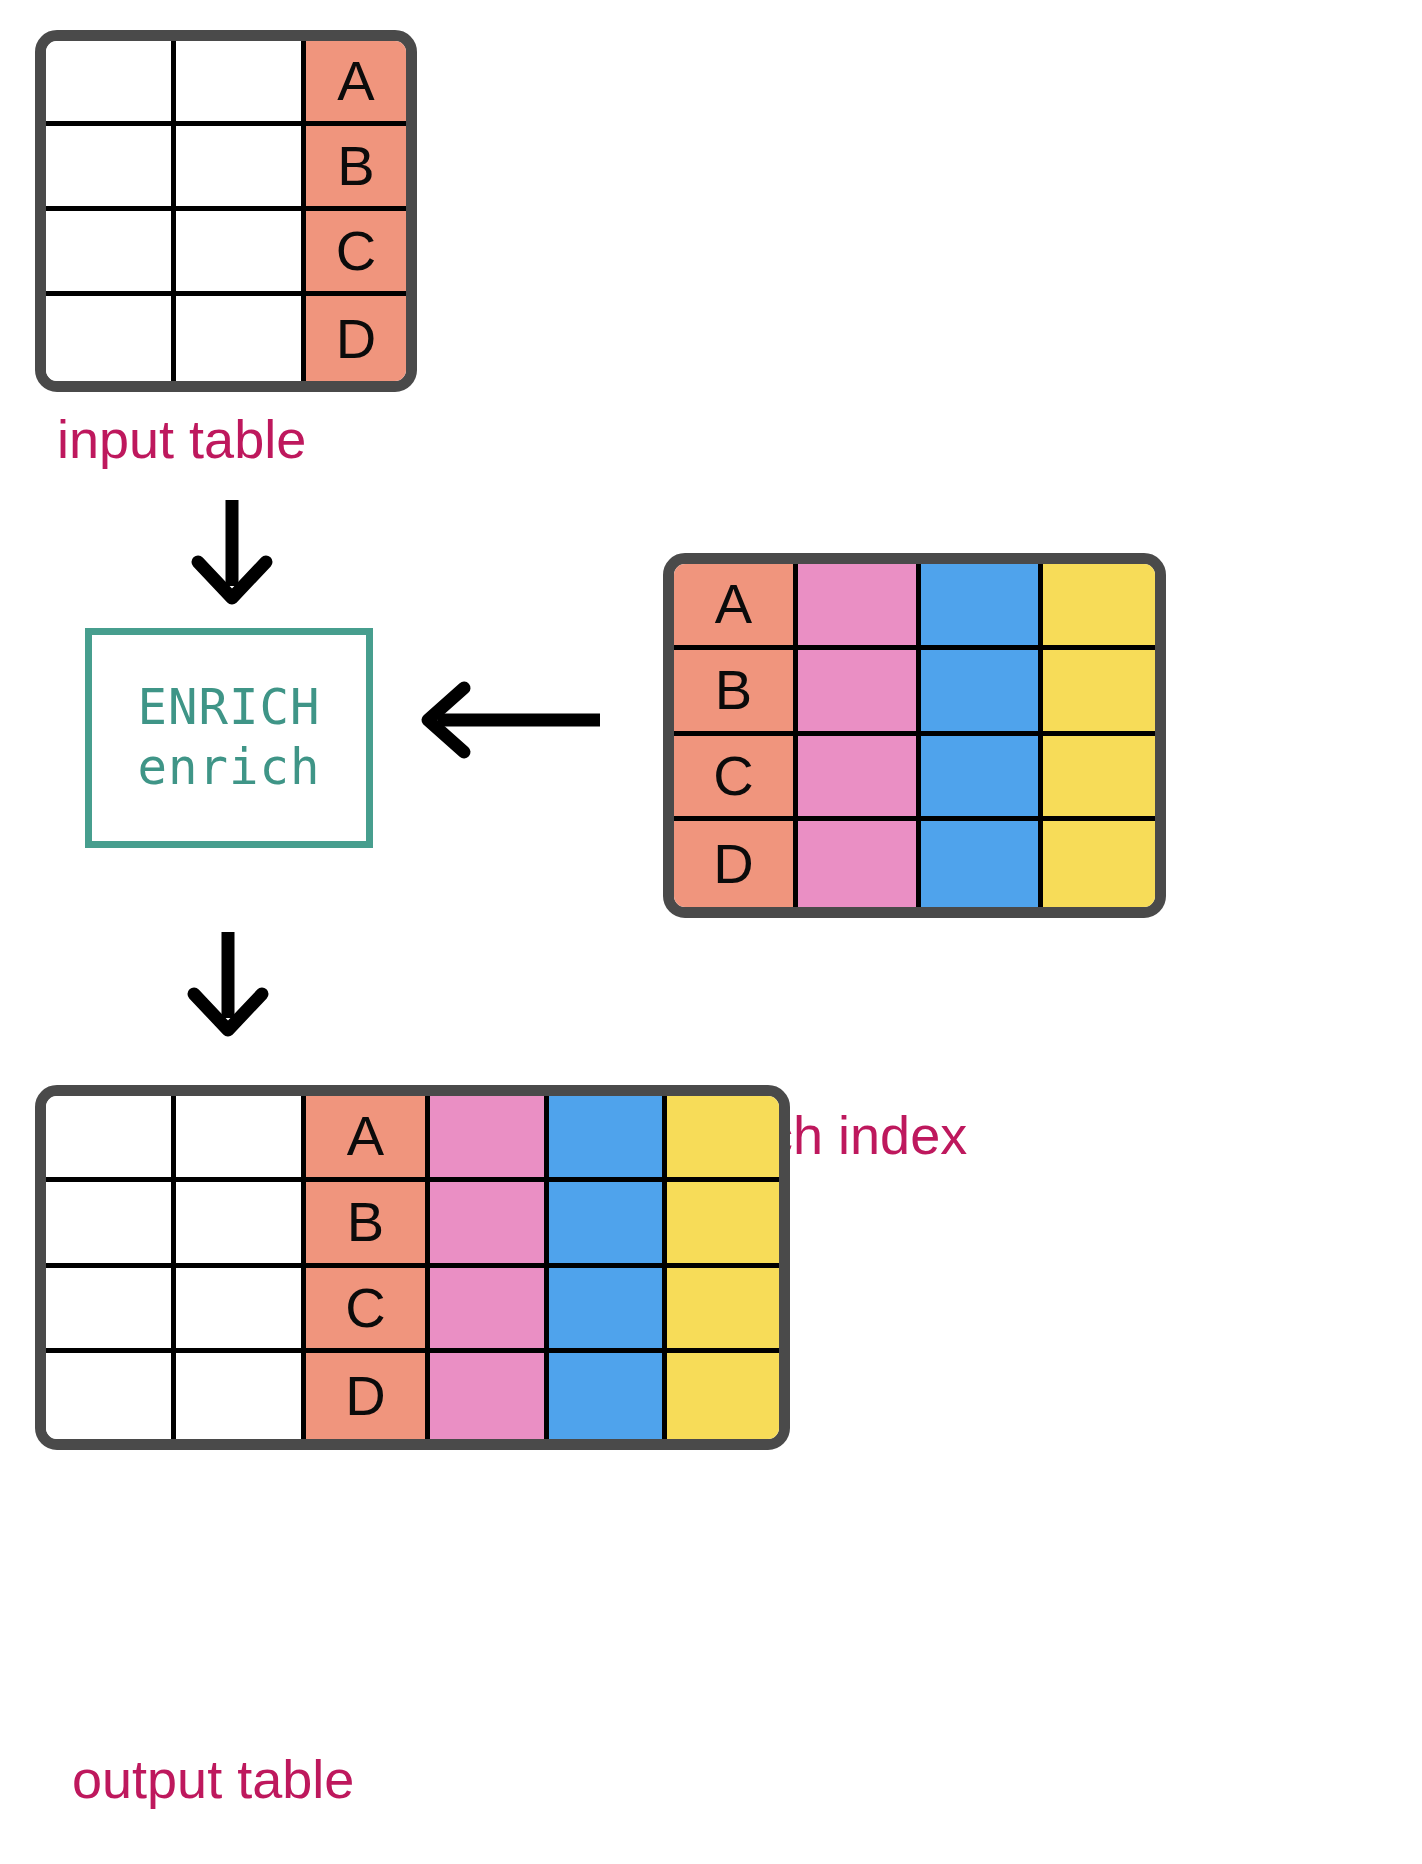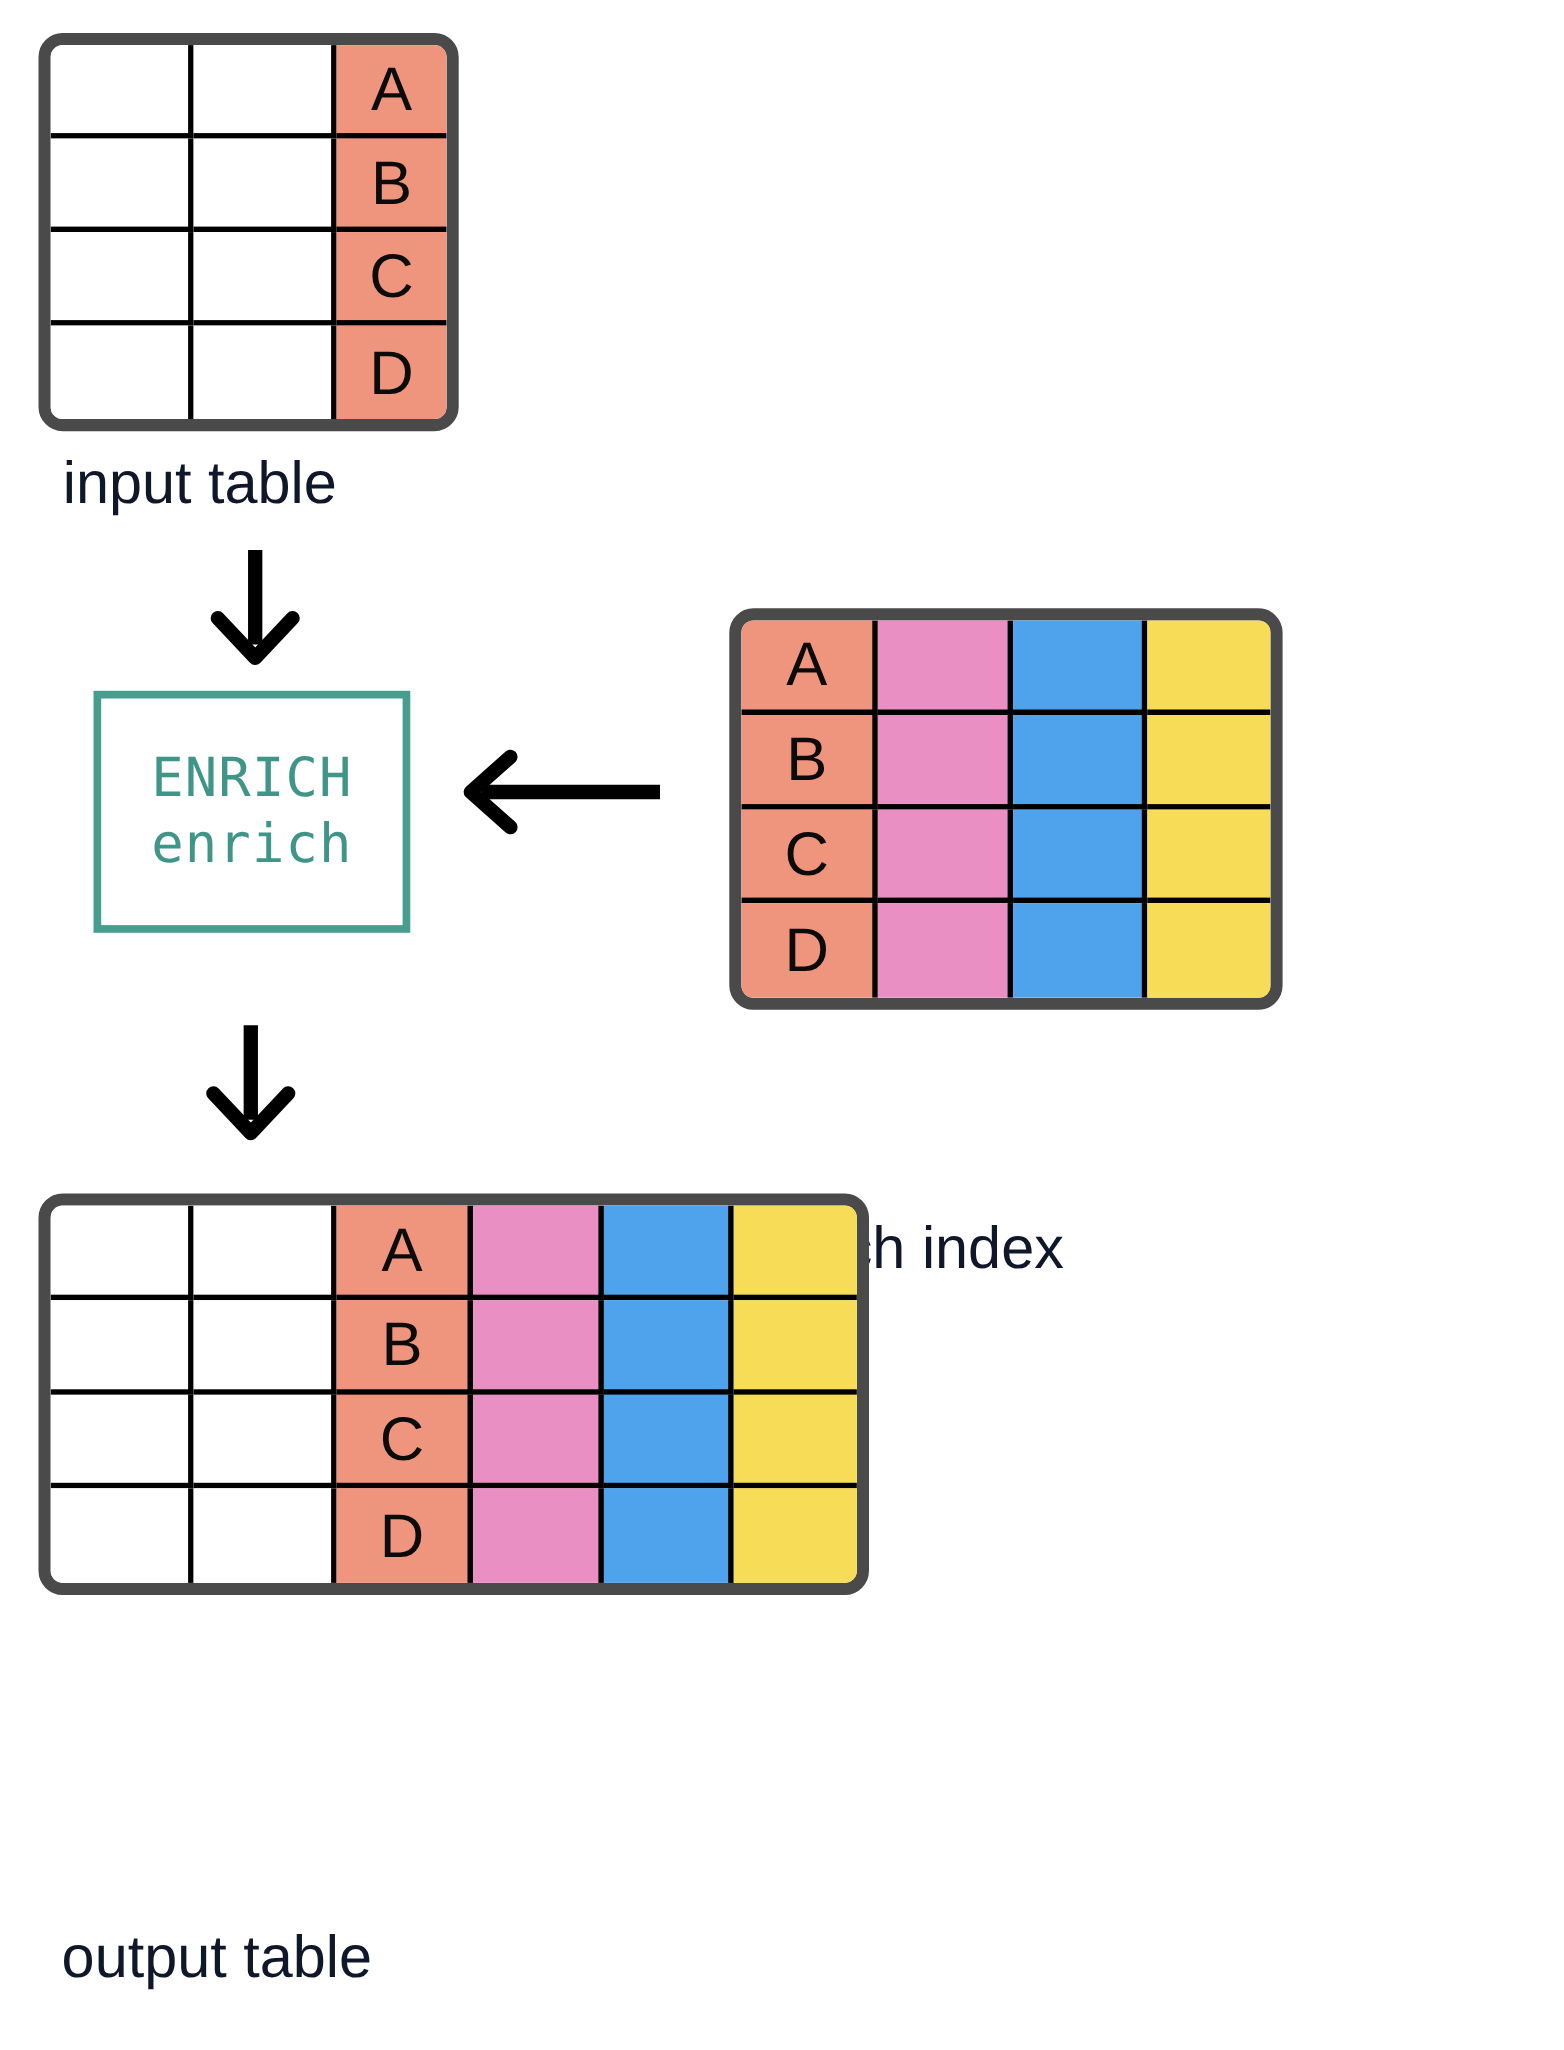--- a/index.html
+++ b/index.html
@@ -36,21 +36,21 @@
     color:#0b0b0b;
     line-height:1;
     min-width:0;
   }
   .trow:last-child .tcell{border-bottom:none;}
   .trow .tcell:last-child{border-right:none;}
 
   
   .caption{
     position:absolute;
-    color:#0f172a;
+    color:#be185d;
     font-size:54px;
     line-height:1;
     white-space:nowrap;
   }
 
   
   .cmdbox{
     position:absolute;
     box-sizing:border-box;
     border:7px solid #479e8e;
@@ -199,15 +199,15 @@
     <div class="trow">
       <div class="tcell" style="flex:0 0 130px;background:#ffffff;"></div>
       <div class="tcell" style="flex:0 0 130px;background:#ffffff;"></div>
       <div class="tcell" style="flex:0 0 124px;background:#f0957d;font-size:56px;">D</div>
       <div class="tcell" style="flex:1 1 0;background:#ea8fc4;"></div>
       <div class="tcell" style="flex:1 1 0;background:#4fa3ec;"></div>
       <div class="tcell" style="flex:0 0 112px;background:#f7dc58;"></div>
     </div>
   </div>
 
-  <div class="caption" style="left:56px;top:1752px;">output table</div>
+  <div class="caption" style="left:72px;top:1752px;">output table</div>
 
 </div>
 
 </body></html>

